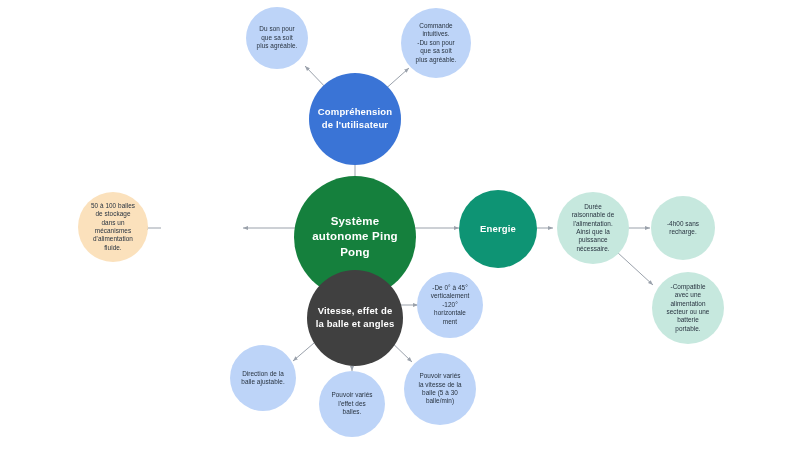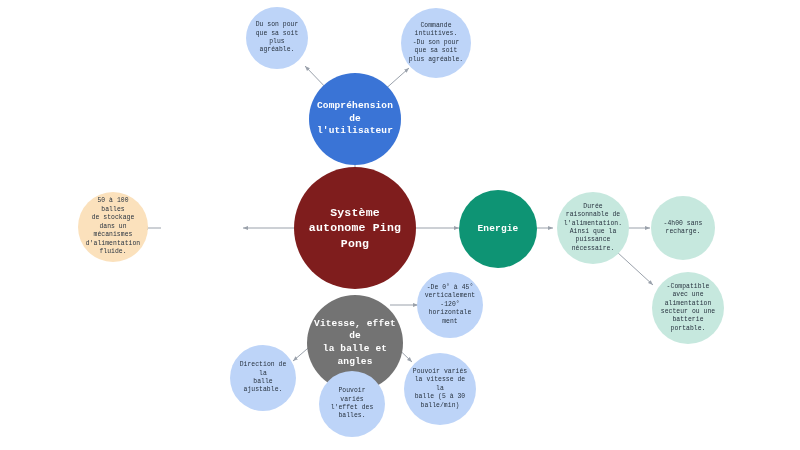--- a/index.html
+++ b/index.html
@@ -14,21 +14,20 @@
   #edges{position:absolute;inset:0;width:800px;height:450px;pointer-events:none;}
   .node{
     position:absolute;
     border-radius:50%;
     display:flex;align-items:center;justify-content:center;
     text-align:center;
     box-sizing:border-box;
     line-height:1.32;
     white-space:pre-line;
     z-index:2;
-    font-family:Liberation Mono, monospace;
   }
   .node.root{
     font-weight:bold;color:#ffffff;
     font-size:11.5px;letter-spacing:.2px;
   }
   .node.branch{
     font-weight:bold;color:#ffffff;
     font-size:9.5px;letter-spacing:.15px;
   }
   .node.leaf{
@@ -58,31 +57,31 @@
       <line x1="527" y1="228" x2="553" y2="228"></line>
       <line x1="625" y1="228" x2="650" y2="228"></line>
       <line x1="617" y1="252" x2="653" y2="285"></line>
       <line x1="390" y1="305" x2="418" y2="305"></line>
       <line x1="385" y1="336" x2="412" y2="362"></line>
       <line x1="352" y1="347" x2="352" y2="371"></line>
       <line x1="321" y1="337" x2="293" y2="361"></line>
     </g>
   </svg>
 
-  <div class="node root" style="left:294px;top:167px;width:122px;height:122px;background:#7f1d1d;">Système
+  <div class="node root" style="left:294px;top:176px;width:122px;height:122px;background:#15803d;">Système
 autonome Ping
 Pong</div>
 
   <div class="node branch" style="left:309px;top:73px;width:92px;height:92px;background:#3a74d6;">Compréhension
 de l'utilisateur</div>
 
 
   <div class="node branch" style="left:459px;top:190px;width:78px;height:78px;background:#0e9474;">Energie</div>
 
-  <div class="node branch" style="left:307px;top:295px;width:96px;height:96px;background:#737373;">Vitesse, effet de
+  <div class="node branch" style="left:307px;top:270px;width:96px;height:96px;background:#404040;">Vitesse, effet de
 la balle et angles</div>
 
   <div class="node leaf" style="left:246px;top:7px;width:62px;height:62px;background:#bdd4f8;">Du son pour
 que sa soit
 plus agréable.</div>
 
   <div class="node leaf" style="left:401px;top:8px;width:70px;height:70px;background:#bdd4f8;">Commande
 intuitives.
 -Du son pour
 que sa soit

